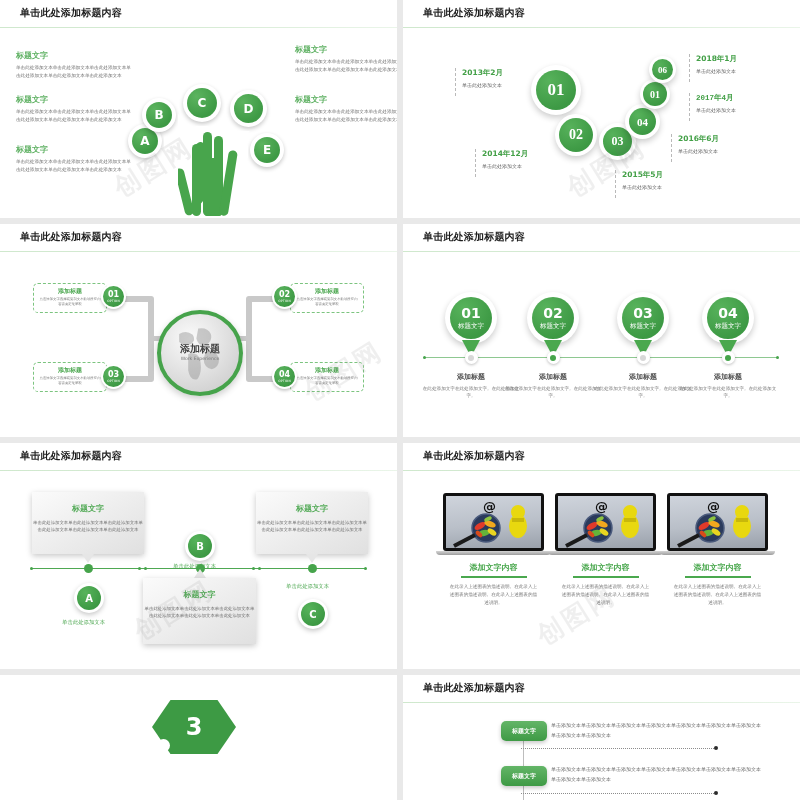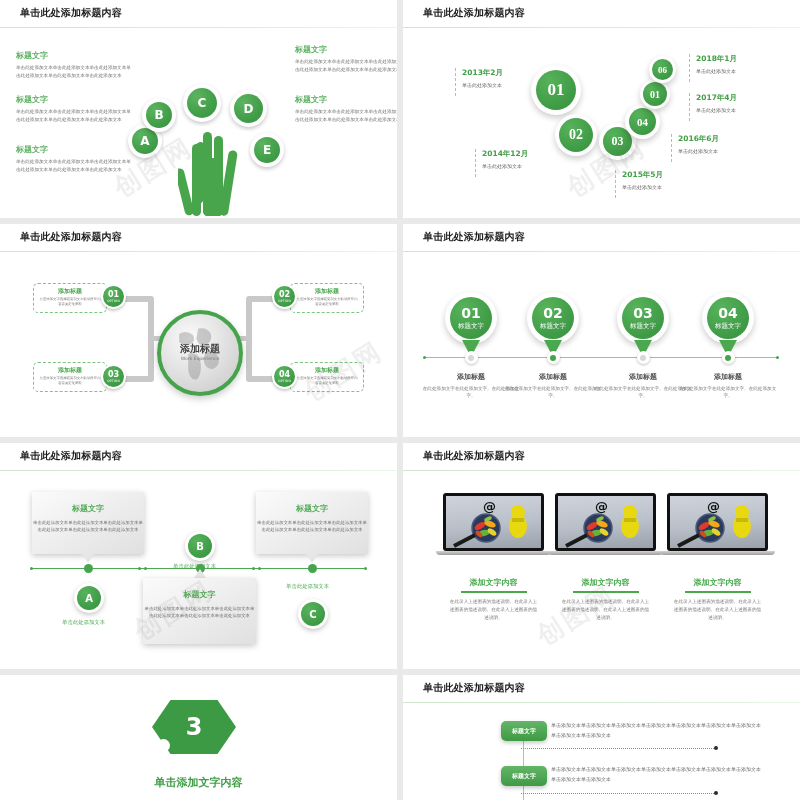--- a/index.html
+++ b/index.html
@@ -96,21 +96,21 @@
   .mcap{position:absolute;font-size:5.4px;color:#4fa853;white-space:nowrap;}
 
   
   .lap{position:absolute;width:101px;}
   .lap .scr{position:relative;height:58px;background:#111;border-radius:3px;padding:2px;
             box-sizing:border-box;}
   .lap .inner{position:absolute;left:3px;top:3px;right:3px;bottom:3px;overflow:hidden;
               background:linear-gradient(175deg,#cfd4dc 0%,#b9bfc8 55%,#9aa1ab 100%);}
   .lap .base{height:4px;background:linear-gradient(to bottom,#d4d4d4,#9d9d9d);
              border-radius:0 0 5px 5px;margin:0 -7px;}
-  .lap .ltl{font-size:8px;color:#4aa84e;font-weight:bold;text-align:center;margin-top:22px;}
+  .lap .ltl{font-size:8px;color:#4aa84e;font-weight:bold;text-align:center;margin-top:7px;}
   .lap .und{width:66px;height:1.5px;background:#4aa84e;margin:3px auto 0;}
   .lap .lbd{font-size:4.6px;color:#737373;line-height:1.75;text-align:center;margin-top:5px;
             padding:0 6px;}
 
   
   .hexwrap{position:absolute;left:135px;top:14px;width:130px;height:82px;}
   .hexouter{position:absolute;left:6px;top:4px;width:106px;height:68px;
             background:#fff;clip-path:polygon(22% 0,78% 0,100% 50%,78% 100%,22% 100%,0 50%);
             filter:drop-shadow(0 3px 5px rgba(0,0,0,.2));}
   .hexinner{position:absolute;left:17px;top:11px;width:84px;height:54px;
@@ -241,21 +241,21 @@
         <div class="s">单击此处添加文本</div>
       </div>
       <div class="dlabel" style="left:212px;top:142px;height:28px;">
         <div class="y">2015年5月</div>
         <div class="s">单击此处添加文本</div>
       </div>
       <div class="dlabel" style="left:268px;top:106px;height:28px;">
         <div class="y">2016年6月</div>
         <div class="s">单击此处添加文本</div>
       </div>
-      <div class="dlabel" style="left:286px;top:65px;height:28px;">
+      <div class="dlabel" style="left:286px;top:65px;height:28px;font-family:Liberation Mono, monospace;">
         <div class="y">2017年4月</div>
         <div class="s">单击此处添加文本</div>
       </div>
       <div class="dlabel" style="left:286px;top:26px;height:28px;">
         <div class="y">2018年1月</div>
         <div class="s">单击此处添加文本</div>
       </div>
     </div>
     <div class="wm" style="left:160px;top:150px;">创图网</div>
   </div>
@@ -557,21 +557,20 @@
   <div class="panel" style="left:0;top:675px;width:397px;height:125px;">
     <div class="body" style="top:0;">
       <div class="hexwrap">
         <div class="hexouter"></div>
         <div class="hexinner">
           <span>3</span>
         </div>
         <div class="hexdot" style="left:22px;top:50px;width:13px;height:13px;"></div>
         <div class="hexdot" style="left:84px;top:60px;width:15px;height:15px;"></div>
       </div>
-      <div class="hexcap">单击添加文字内容</div>
     </div>
   </div>
 
   <div class="panel" style="left:403px;top:675px;width:397px;height:125px;">
     <div class="p-hd">
       <div class="t">单击此处添加标题内容</div>
       <div class="rule"></div>
     </div>
     <div class="body">
       <div class="vstem" style="left:120px;top:28px;height:95px;"></div>

